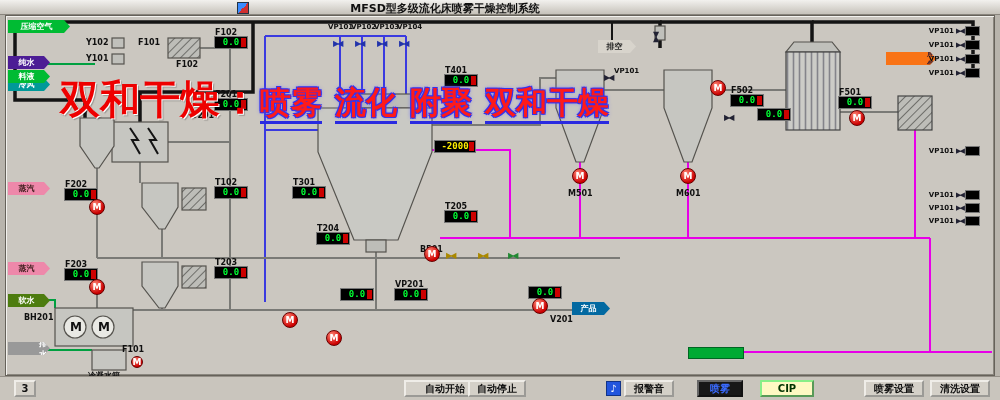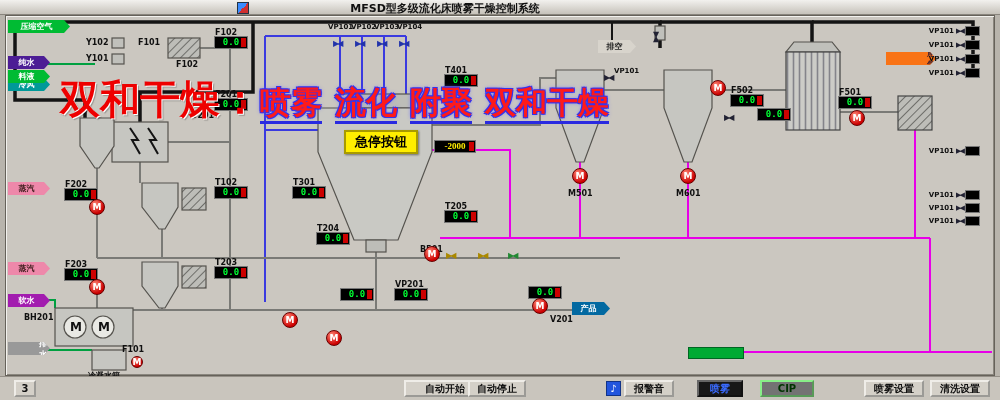--- a/index.html
+++ b/index.html
@@ -35,21 +35,21 @@
   .rc-valve{font-size:7px;letter-spacing:-2px;color:#223}
   .rc-box{width:13px;height:8px;background:#000;border:1px solid #777}
   .estop{position:absolute;left:344px;top:130px;width:74px;height:24px;background:#ffee00;border:2px solid #a89a00;color:#000;font-size:13px;font-weight:bold;display:flex;align-items:center;justify-content:center;z-index:4;box-shadow:1px 1px 2px rgba(0,0,0,.45);box-sizing:border-box}
   .green-bar{position:absolute;left:688px;top:347px;width:54px;height:10px;background:#00aa33;border:1px solid #006622;z-index:4}
   
   .bottombar{position:absolute;left:0;top:376px;width:1000px;height:24px;background:#c9c5bd;border-top:1px solid #948f87;z-index:6}
   .page-btn{position:absolute;left:14px;top:3px;width:22px;height:17px;background:#d4d0c8;border:2px outset #efede8;font-size:10px;font-weight:bold;color:#111;font-family:inherit;padding:0}
   .statusbar{position:absolute;left:40px;top:3px;width:350px;height:17px;background:#0000cc;border:1px solid #000055;box-sizing:border-box;color:#00ff44;font-size:11px;font-weight:bold;display:flex;align-items:center;justify-content:center}
   .hmi-btn{position:absolute;top:3px;height:17px;font-size:10px;font-weight:bold;font-family:inherit;border:2px outset #efede8;background:#d4d0c8;color:#111;padding:0;cursor:pointer}
   .hmi-btn.dark{background:#181818;color:#3a6bff;border:2px outset #666}
-  .hmi-btn.green{background:#737373;color:#003300;border:2px outset #88ee88}
+  .hmi-btn.green{background:#fef9c3;color:#003300;border:2px outset #88ee88}
   .alarm-icon{position:absolute;left:606px;top:4px;width:15px;height:15px;background:#2255dd;border:1px solid #113388;color:#fff;font-size:10px;display:flex;align-items:center;justify-content:center;box-sizing:border-box}
 </style>
 </head>
 <body>
 
 <div class="titlebar">
   <span class="win-icon"></span>
   <span class="title">MFSD型多级流化床喷雾干燥控制系统</span>
 </div>
 
@@ -143,29 +143,28 @@
     <rect x="112" y="54" width="12" height="10" fill="#c0c0bb"></rect>
     <rect x="655" y="26" width="10" height="14" fill="#c0c0bb"></rect>
   </g>
   <g fill="none" stroke="#141414" stroke-width="2">
     <polyline points="130,128 138,140 132,140 140,154"></polyline>
     <polyline points="148,128 156,140 150,140 158,154"></polyline>
   </g>
 </svg>
 
 <div class="overlay">
-  <div class="estop">急停按钮</div>
   <div class="green-bar"></div>
 <div class="flow-arrow" style="left: 8px; top: 20px; width: 62px; background: rgb(0, 187, 51); color: rgb(255, 255, 255);">压缩空气</div>
     <div class="flow-arrow" style="left: 8px; top: 42px; width: 42px; background: rgb(0, 153, 153); color: rgb(255, 255, 255); margin-top: 36px;">冷风</div>
     <div class="flow-arrow" style="left: 8px; top: 56px; width: 42px; background: #4c1d95; color: rgb(255, 255, 255);">纯水</div>
     <div class="flow-arrow" style="left: 8px; top: 70px; width: 42px; background: rgb(0, 187, 51); color: rgb(255, 255, 255);">料液</div>
     <div class="flow-arrow" style="left: 8px; top: 182px; width: 42px; background: rgb(238, 136, 170); color: rgb(68, 34, 34);">蒸汽</div>
     <div class="flow-arrow" style="left: 8px; top: 262px; width: 42px; background: rgb(238, 136, 170); color: rgb(68, 34, 34);">蒸汽</div>
-    <div class="flow-arrow" style="left: 8px; top: 294px; width: 42px; background: #a21caf; color: rgb(255, 255, 255); text-align: right;">软水</div>
+    <div class="flow-arrow" style="left: 8px; top: 294px; width: 42px; background: #4d7c0f; color: rgb(255, 255, 255); text-align: right;">软水</div>
     <div class="flow-arrow" style="left: 8px; top: 342px; width: 42px; background: rgb(153, 153, 153); color: rgb(255, 255, 255); padding-left: 33px;">排水</div>
     <div class="flow-arrow" style="left: 598px; top: 40px; width: 38px; background: rgb(216, 212, 204); color: rgb(34, 34, 34);">排空</div>
     <div class="flow-arrow" style="left: 886px; top: 52px; width: 38px; background: #f97316; color: rgb(68, 34, 51); padding-left: 45px;">尾气</div>
     <div class="flow-arrow" style="left: 572px; top: 302px; width: 38px; background: #0369a1; color: rgb(255, 255, 255);">产品</div>
     <div class="tag" style="left: 86px; top: 39px;">Y102</div>
     <div class="tag" style="left: 86px; top: 55px;">Y101</div>
     <div class="tag" style="left: 138px; top: 39px;">F101</div>
     <div class="tag" style="left: 176px; top: 61px;">F102</div>
     <div class="tag small" style="left: 328px; top: 24px;">VP101</div>
     <div class="tag small" style="left: 351px; top: 24px;">VP102</div>
@@ -221,21 +220,21 @@
       <span class="val">0.0</span>
       <span class="alarm"></span>
       <span class="lbl">T204</span>
     </div>
     <div class="display" style="left: 444px; top: 74px;">
       <span class="val">0.0</span>
       <span class="alarm"></span>
       <span class="lbl">T401</span>
     </div>
     <div class="display" style="left: 434px; top: 140px; width: 42px;">
-      <span class="val" style="color: rgb(255, 238, 0); font-family: Liberation Serif, serif;">-2000</span>
+      <span class="val" style="color: rgb(255, 238, 0);">-2000</span>
       <span class="alarm"></span>
     </div>
     <div class="display" style="left: 444px; top: 210px;">
       <span class="val">0.0</span>
       <span class="alarm"></span>
       <span class="lbl">T205</span>
     </div>
     <div class="display" style="left: 340px; top: 288px;">
       <span class="val">0.0</span>
       <span class="alarm"></span>

